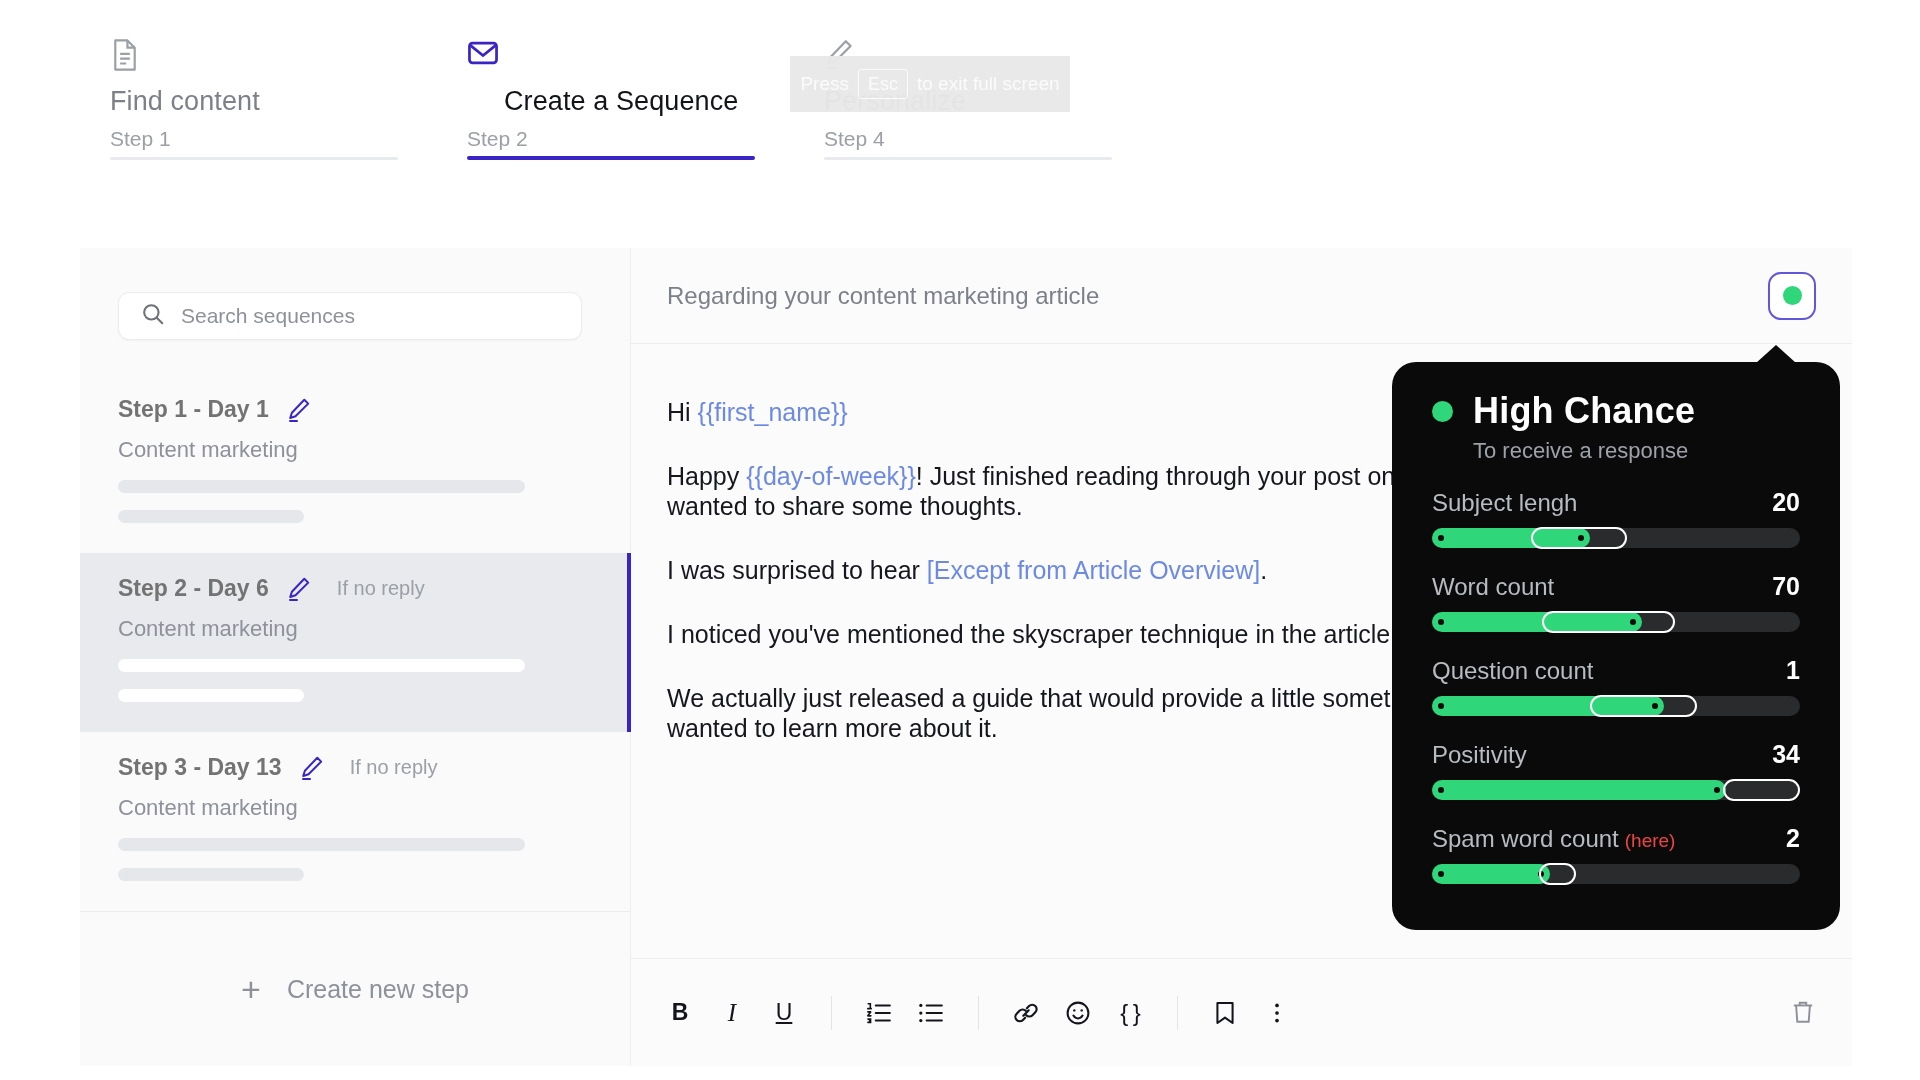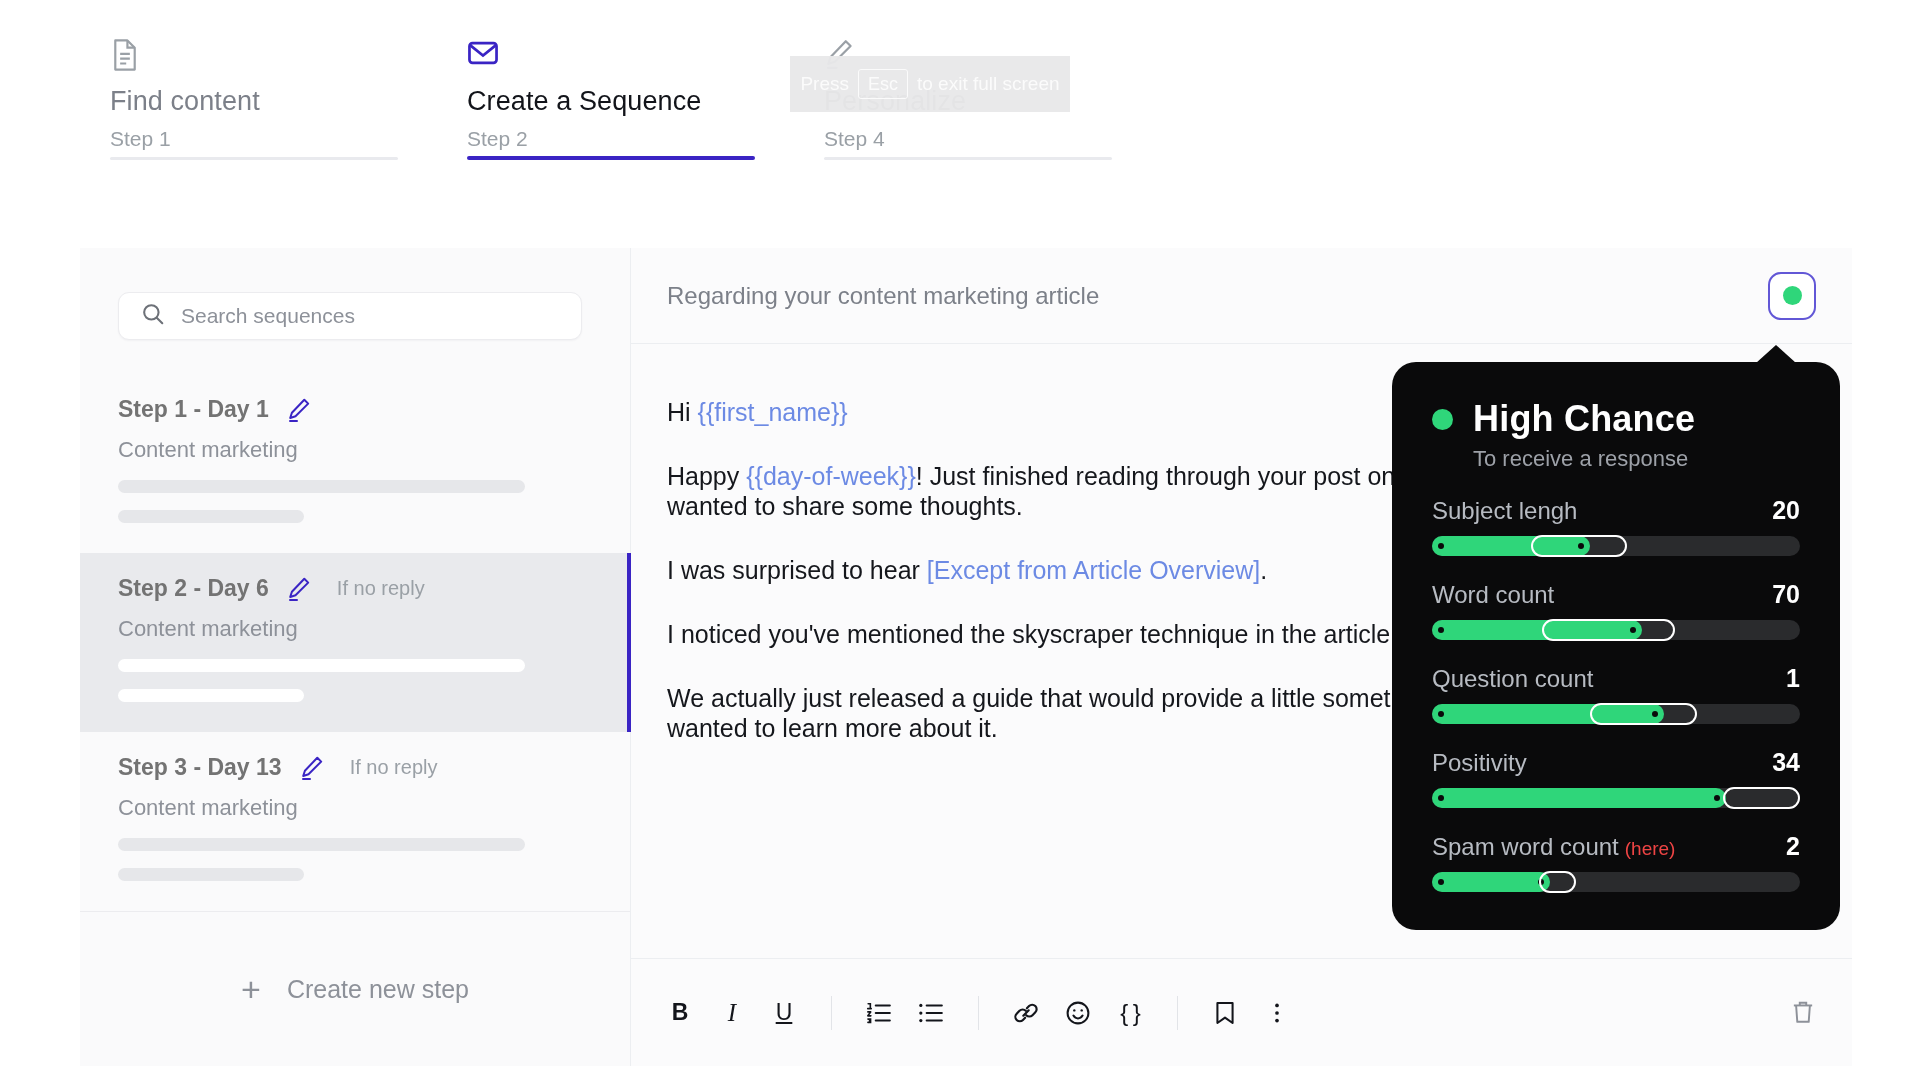--- a/index.html
+++ b/index.html
@@ -16,21 +16,21 @@
     position: absolute; left: 0; top: 0; width: 1920px; height: 196px;
     display: flex; padding: 0 110px;
   }
   .step { position: relative; width: 357px; padding-top: 38px; }
   .step-icon { height: 38px; color: #9aa0a6; display: block; }
   .step-icon svg { display: block; }
   .step-title {
     font-size: 27px; color: #7c8089; letter-spacing: .1px;
     margin-top: 10px; white-space: nowrap;
   }
-  .step.active .step-title { color: #12141a; }
+  .step.active .step-title { color: #12141a; margin-left: 37px; }
   .step.active .step-icon { color: #3a24c4; }
   .step-sub { font-size: 21px; color: #9aa0a6; margin-top: 10px; }
   .step-rule {
     position: absolute; left: 0; bottom: 36px; width: 288px; height: 3px;
     background: #e9eaee; border-radius: 2px;
   }
   .step.active .step-rule { background: #3a24c4; height: 4px; }
 
   
   .fs-hint {
@@ -130,21 +130,21 @@
   }
   .tool-btn.b { font-weight: 700; font-size: 23px; }
   .tool-btn.i { font-style: italic; font-family: "Liberation Serif", serif; font-size: 25px; }
   .tool-btn.u { text-decoration: underline; font-size: 23px; }
   .tool-btn.brace { font-size: 24px; letter-spacing: -1px; }
   .trash-btn { color: #8d9199; }
 
   
   .score-panel {
     position: absolute; left: 1392px; top: 362px; width: 448px; height: 568px;
-    background: #0a0a0b; border-radius: 24px; padding: 36px 40px 30px 40px;
+    background: #0a0a0b; border-radius: 24px; padding: 28px 40px 30px 40px;
     z-index: 30;
   }
   .panel-arrow {
     position: absolute; top: -17px; right: 44px;
     width: 0; height: 0;
     border-left: 20px solid transparent; border-right: 20px solid transparent;
     border-bottom: 18px solid #0a0a0b;
   }
   .panel-head { display: flex; align-items: center; gap: 20px; }
   .panel-dot { width: 21px; height: 21px; border-radius: 50%; background: #2fd67a; flex: none; }

